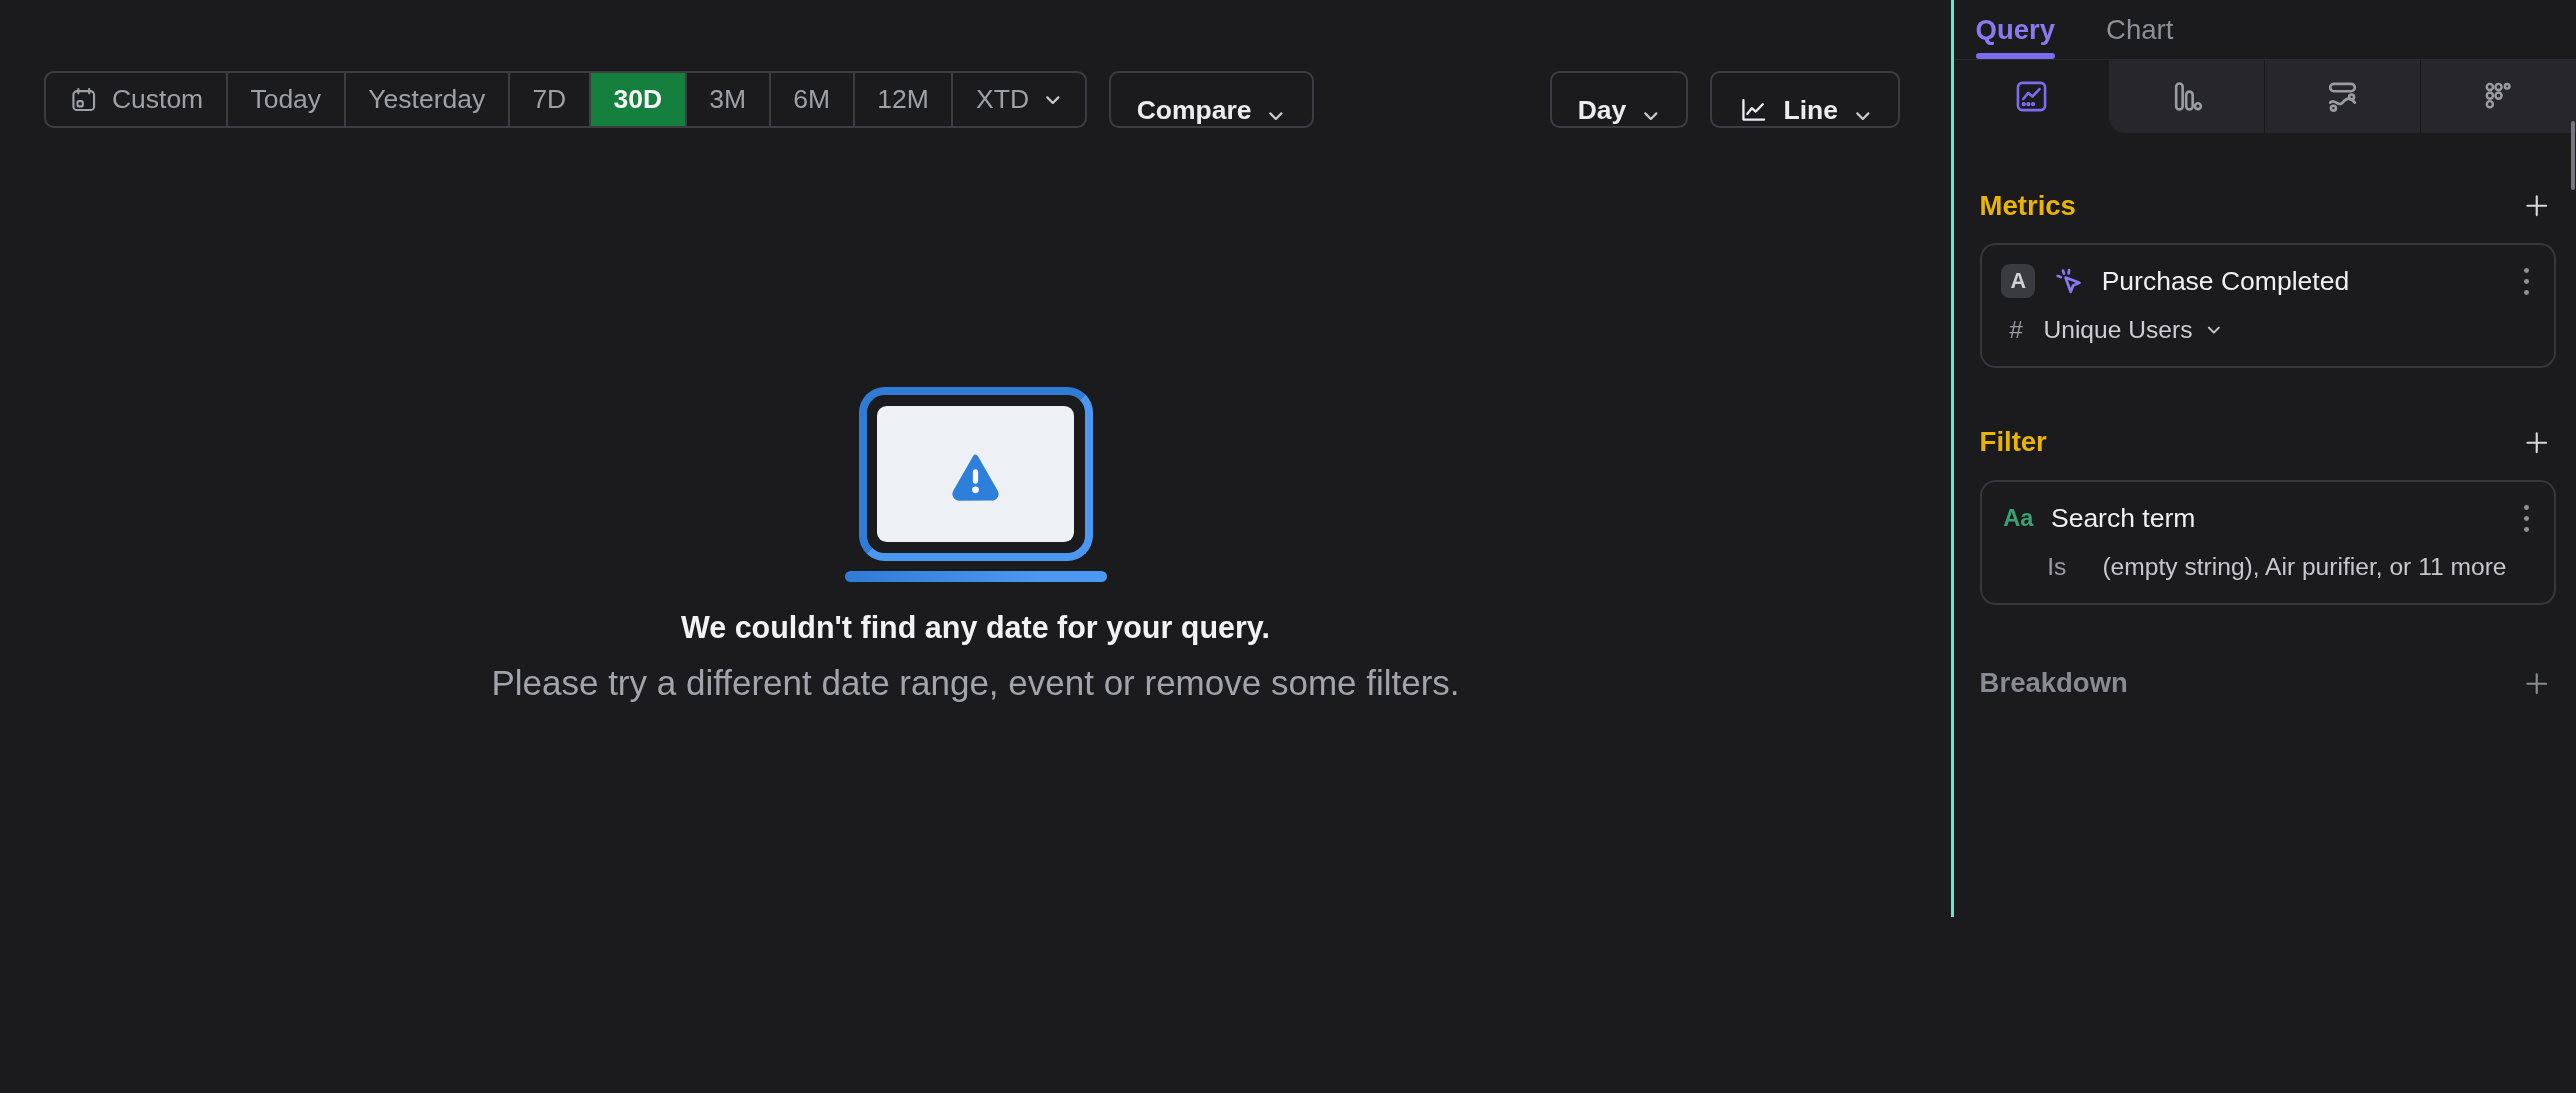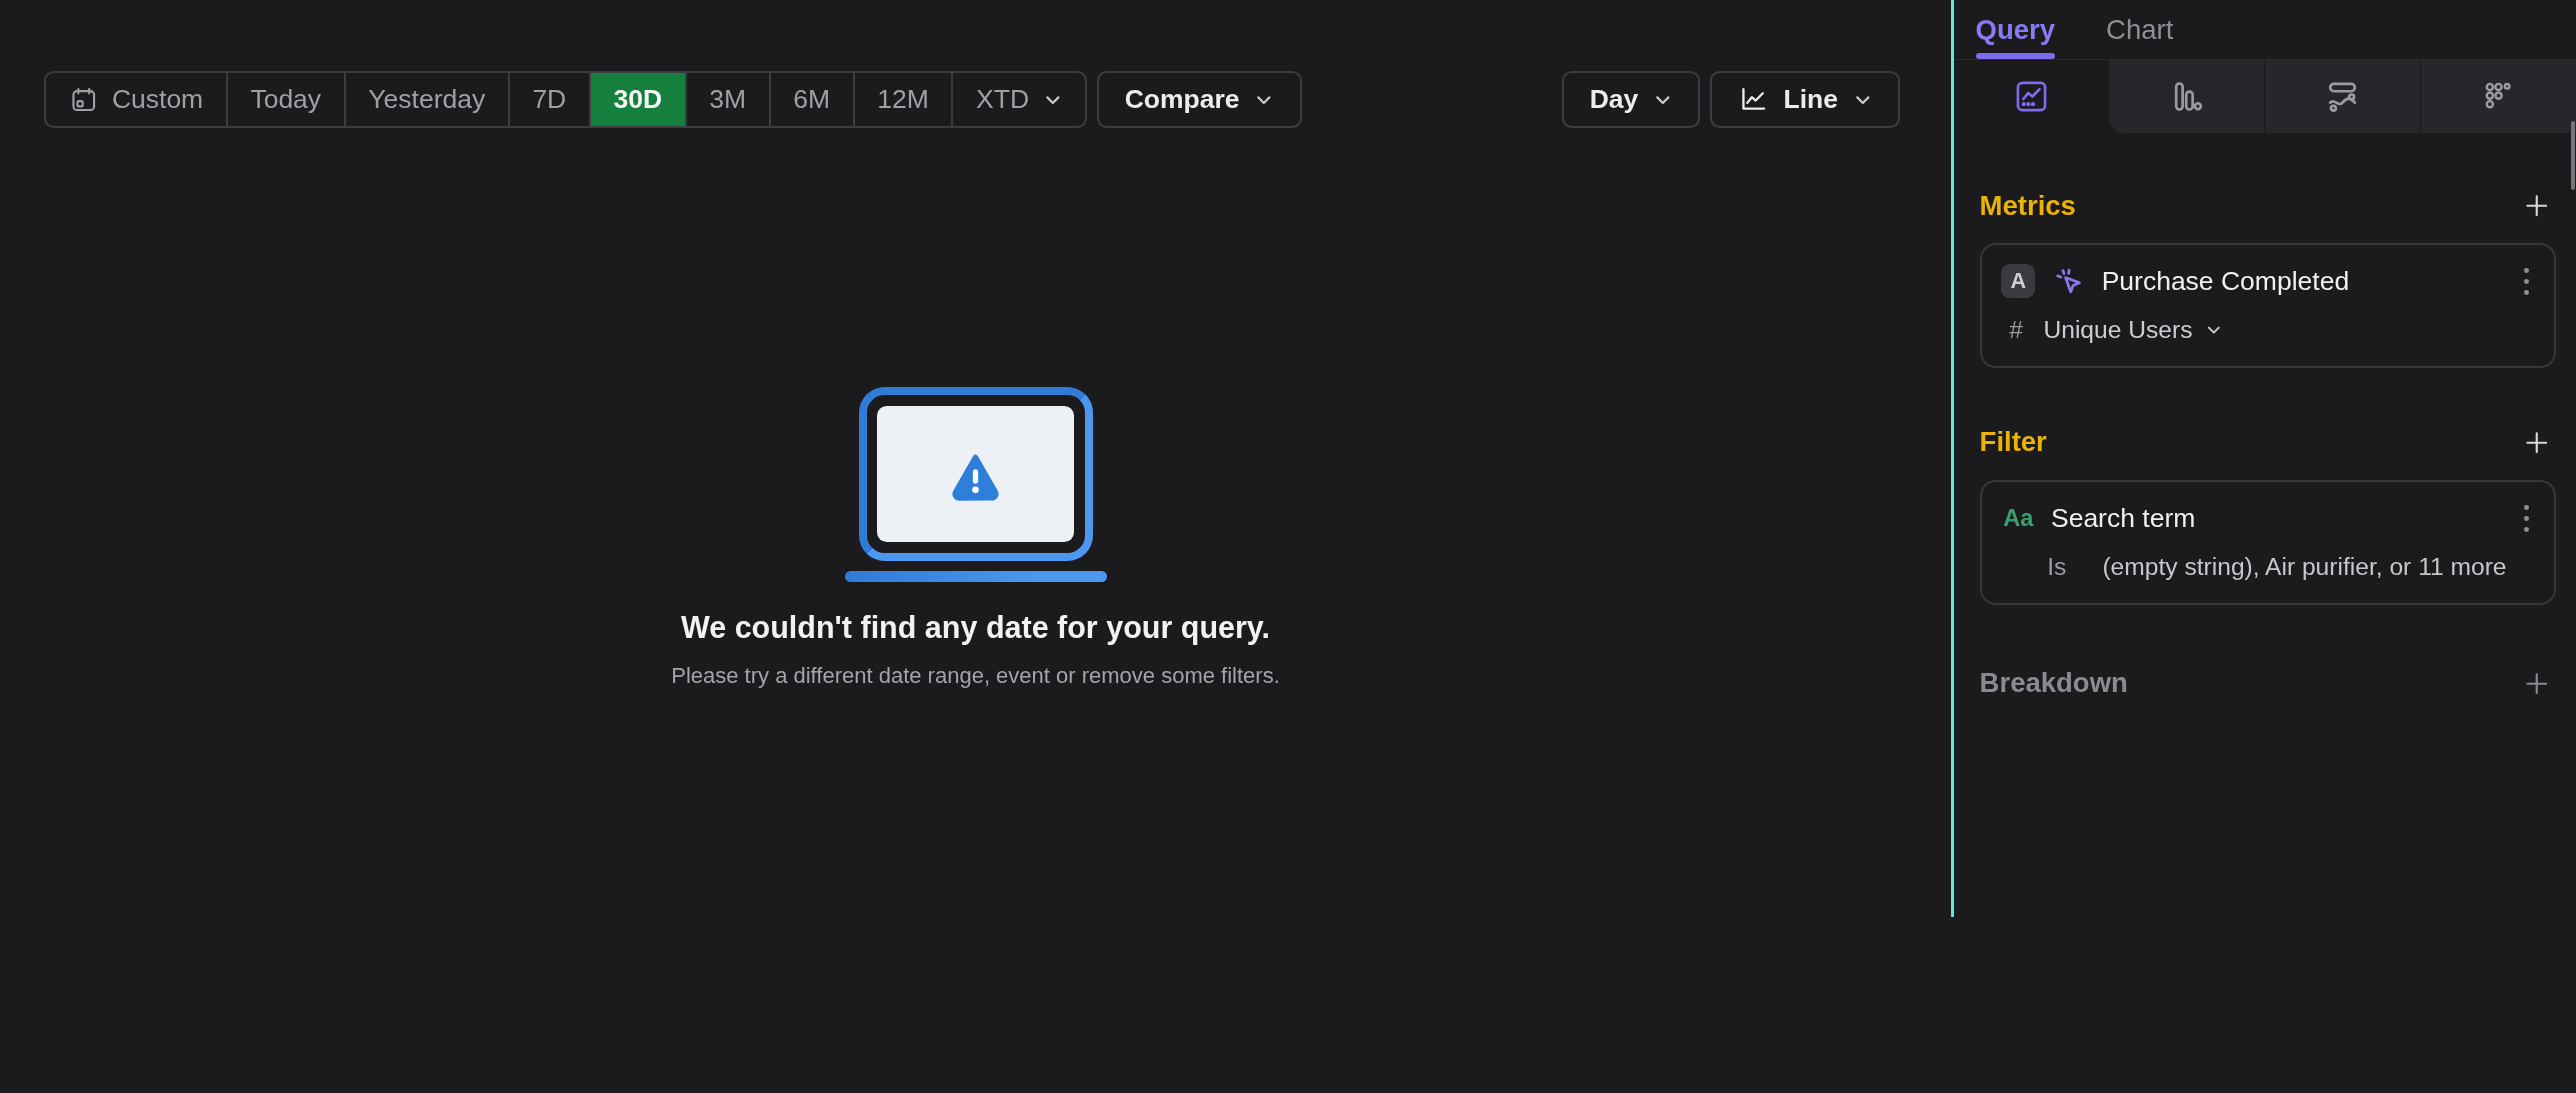--- a/index.html
+++ b/index.html
@@ -28,24 +28,24 @@
   }
   .seg {
     display:flex; align-items:center; gap:13.8px; padding:0 22.6px;
     font-size:26.5px; color:#9fa0a6; cursor:pointer; border-left:2px solid #3c3c42;
     white-space:nowrap;
   }
   .seg:first-child { border-left:none; }
   .seg.selected { background:#15803d; color:#f5f5f7; font-weight:bold; }
 
   .btn {
-    display:flex; align-items:center; gap:14.7px; height:57px; padding:0 25.6px;
+    display:flex; align-items:flex-end; gap:14.7px; height:57px; padding:0 25.6px;
     border:2px solid #3c3c42; border-radius:9.8px; background:transparent;
     color:#ececef; font-size:26.5px; font-weight:bold; cursor:pointer;
-    font-family:inherit; white-space:nowrap;
+    font-family:inherit; white-space:nowrap;margin-left:12px;
   }
   .chev { color:#c9c9ce; }
 
   
   .empty-state {
     position:absolute; top:387px; left:0; right:0;
     display:flex; flex-direction:column; align-items:center;
   }
   .laptop {
     position:relative; width:234px; height:174px;
@@ -54,21 +54,21 @@
   }
   .laptop-screen {
     position:absolute; inset:10.8px; background:#edf1f6; border-radius:9.8px;
     display:flex; align-items:center; justify-content:center;
   }
   .laptop-base {
     width:262px; height:10.8px; border-radius:5.9px; margin-top:9.8px;
     background:linear-gradient(90deg,#2f7bd6 0%, #4c97ef 75%);
   }
   .es-title { margin-top:28.5px; font-size:30.5px; font-weight:bold; color:#f2f2f5; }
-  .es-subtitle { margin-top:17.7px; font-size:22px; color:#a3a3ab; }
+  .es-subtitle { margin-top:17.7px; font-size:35px; color:#a3a3ab; }
 
   
   .sidebar {
     position:absolute; top:0; right:0; width:625px; height:917px;
     background:#1b1b1e; border-left:3px solid #5eead4;
   }
   .sb-header {
     height:60px; display:flex; align-items:center; gap:51px;
     padding-left:21.6px; border-bottom:1px solid #2a2a2f; position:relative;
   }

